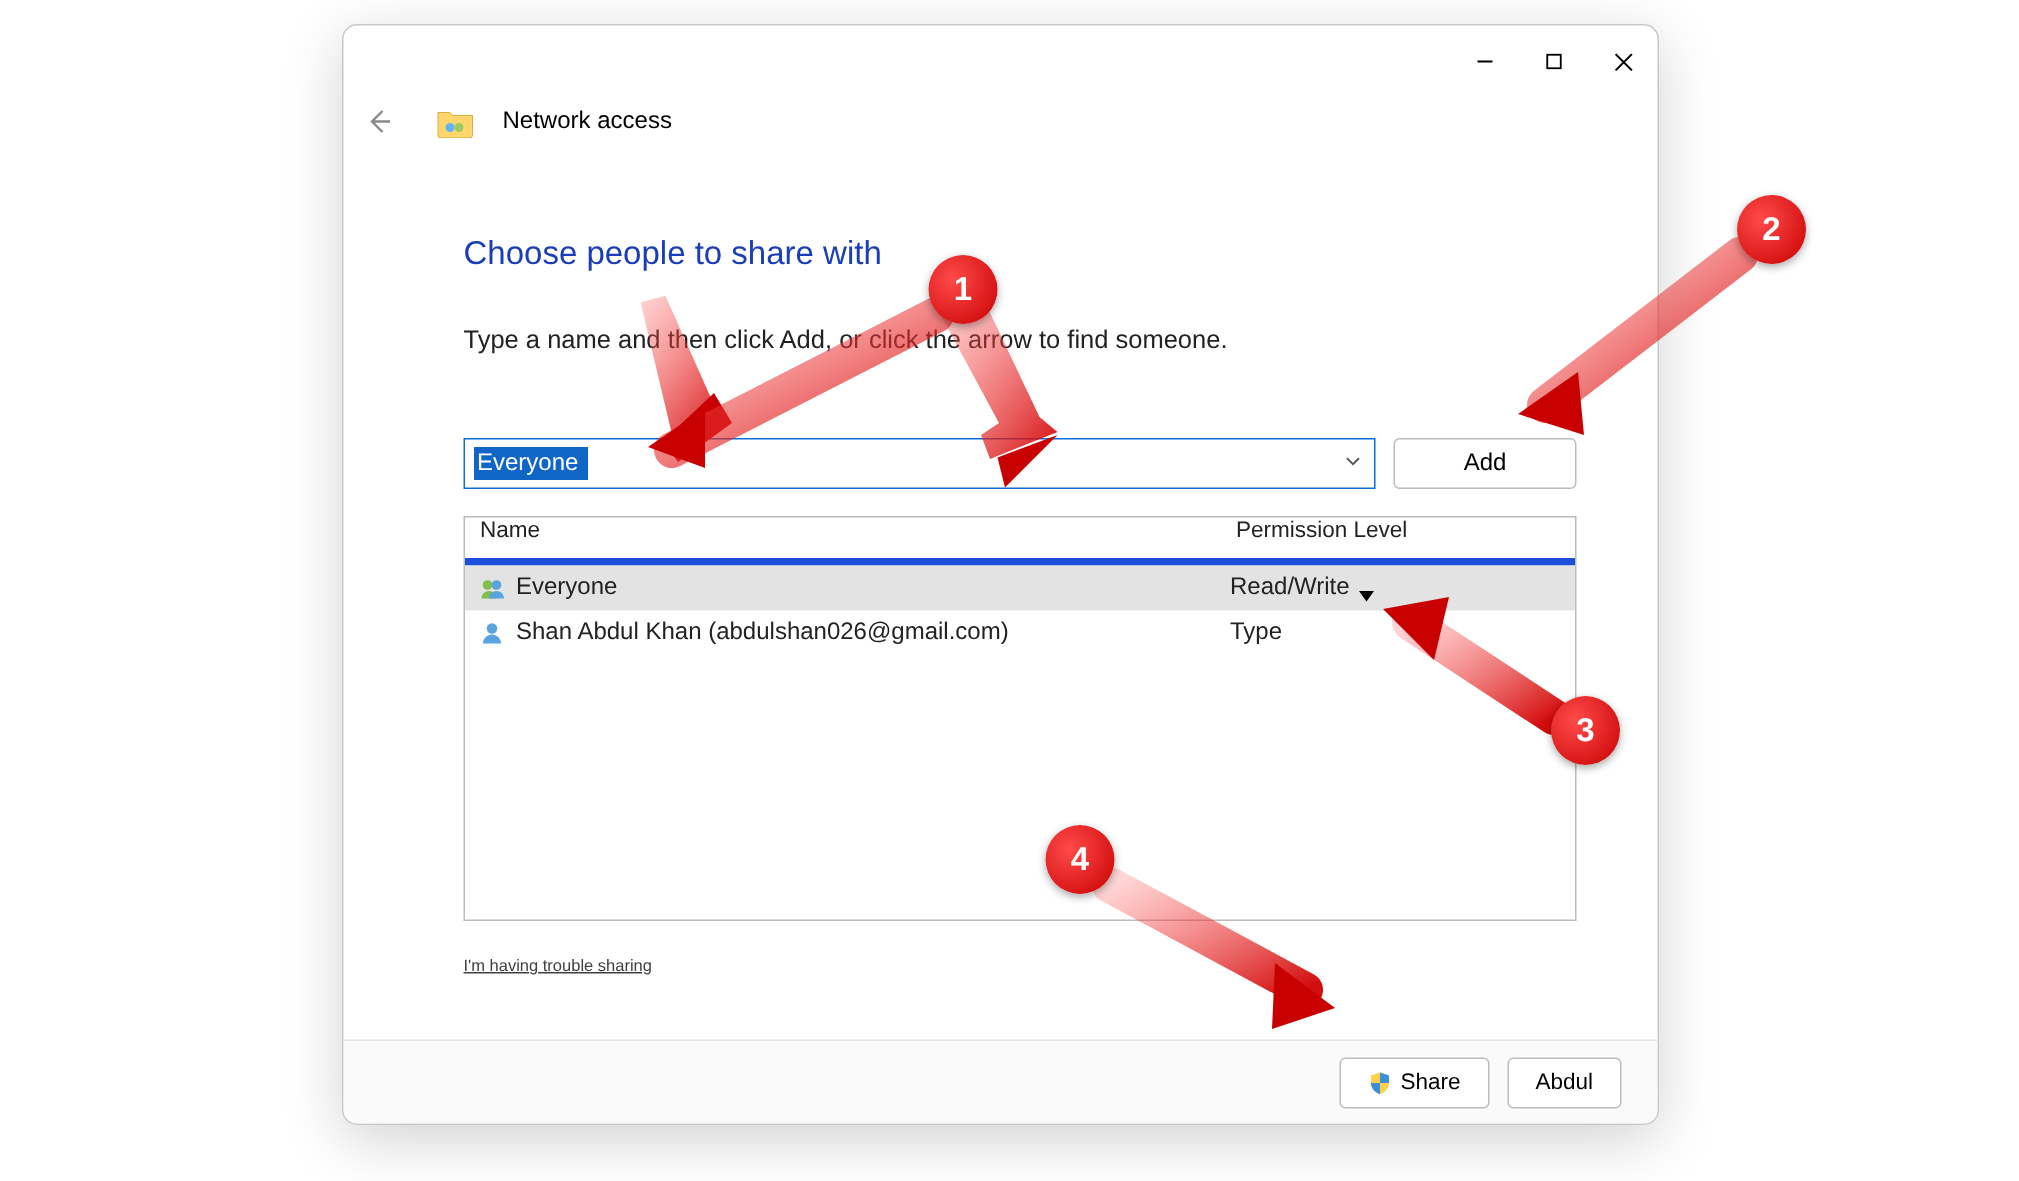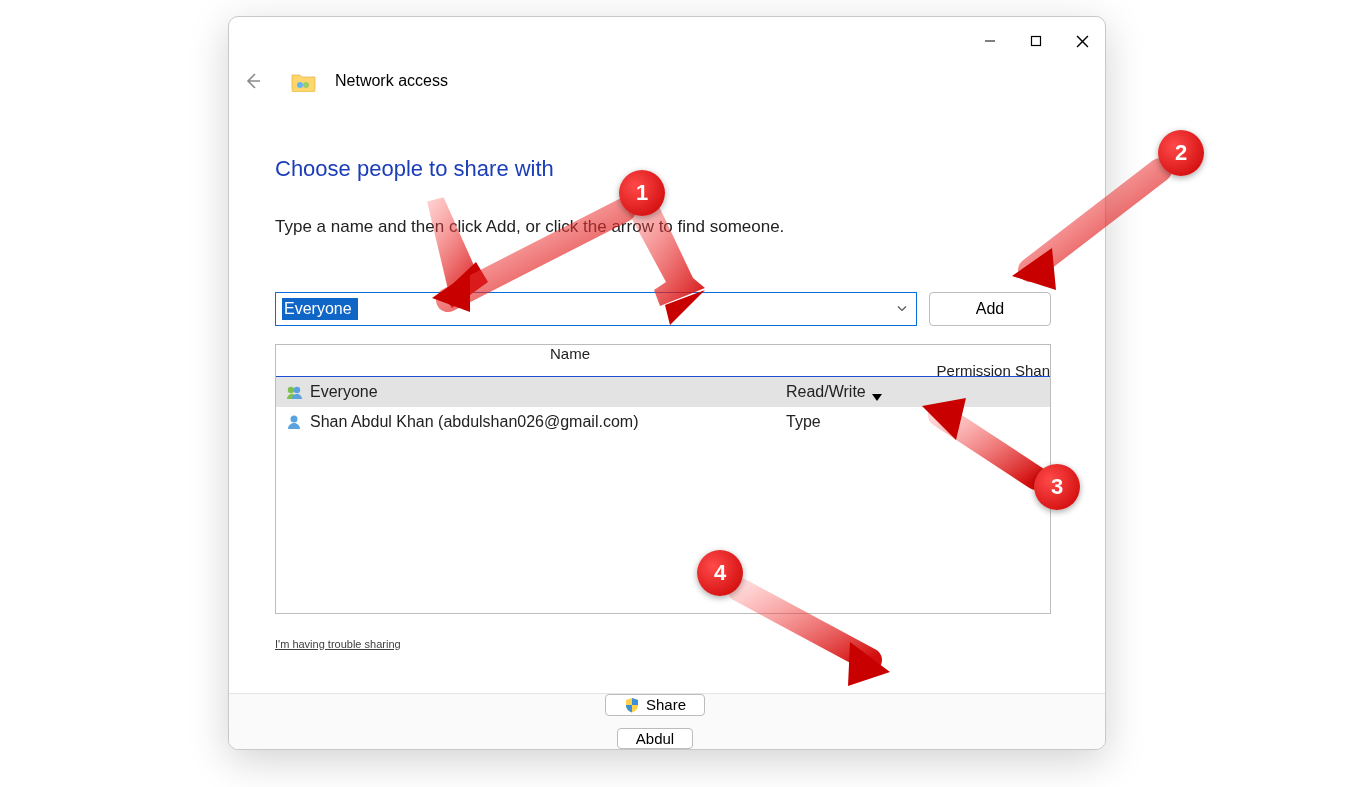--- a/index.html
+++ b/index.html
@@ -61,21 +61,21 @@
     width: 24px;
     height: 22px;
     position: relative;
   }
   .folder-icon svg { display: block; }
   .header-title {
     font-size: 16px;
     color: #000;
   }
   .content {
-    padding: 55px 54px 0 46px;
+    padding: 55px 54px 0 80px;
     flex: 1;
   }
   .page-heading {
     color: #1a3db8;
     font-size: 22px;
     font-weight: 400;
     margin-bottom: 35px;
   }
   .page-sub {
     font-size: 17px;
@@ -125,23 +125,22 @@
     text-align: center;
   }
   .list-box {
     border: 1px solid #bcbcbc;
     height: 270px;
     background: #fff;
   }
   .list-header {
     display: flex;
     height: 32px;
-    align-items: flex-end;
-    border-bottom: 1px solid #1d4ed8;
-    flex-direction: column;
+    align-items: flex-start;
+    border-bottom: 5px solid #1d4ed8;
   }
   .col-name {
     width: 510px;
     padding-left: 10px;
     color: #222;
     font-size: 15px;
   }
   .col-perm {
     flex: 1;
     padding-left: 4px;
@@ -187,23 +186,23 @@
     color: #404040;
     text-decoration: underline;
     font-size: 11px;
   }
   .footer {
     border-top: 1px solid #e4e4e4;
     background: #fafafa;
     height: 56px;
     display: flex;
     align-items: center;
+    justify-content: flex-end;
     gap: 12px;
     padding-right: 24px;
-    flex-direction: column;
   }
   .footer .fbtn {
     border: 1px solid #bcbcbc;
     border-radius: 4px;
     background: #fff;
     height: 34px;
     padding: 0 18px;
     font-size: 15px;
     display: flex;
     align-items: center;
@@ -286,21 +285,21 @@
               <path d="M2 4 L6 8 L10 4" fill="none" stroke="#555" stroke-width="1.2"></path>
             </svg>
         </span>
       </div>
       <button class="add-btn">Add</button>
     </div>
 
     <div class="list-box">
       <div class="list-header">
         <div class="col-name">Name</div>
-        <div class="col-perm">Permission Shan</div>
+        <div class="col-perm">Permission Level</div>
       </div>
       <div id="rows-container">
           <div class="list-row selected">
             <div class="row-icon">
               <svg width="18" height="16" viewBox="0 0 18 16">
                 <circle cx="6" cy="6" r="3.2" fill="#7fbf4d"></circle>
                 <circle cx="12" cy="6" r="3.2" fill="#5aa3e0"></circle>
                 <path d="M2 15 c0-3 2.5-5 5-5 s5 2 5 5 Z" fill="#7fbf4d"></path>
                 <path d="M7 15 c0-3 2.5-5 5-5 s5 2 5 5 Z" fill="#5aa3e0"></path>
               </svg>

